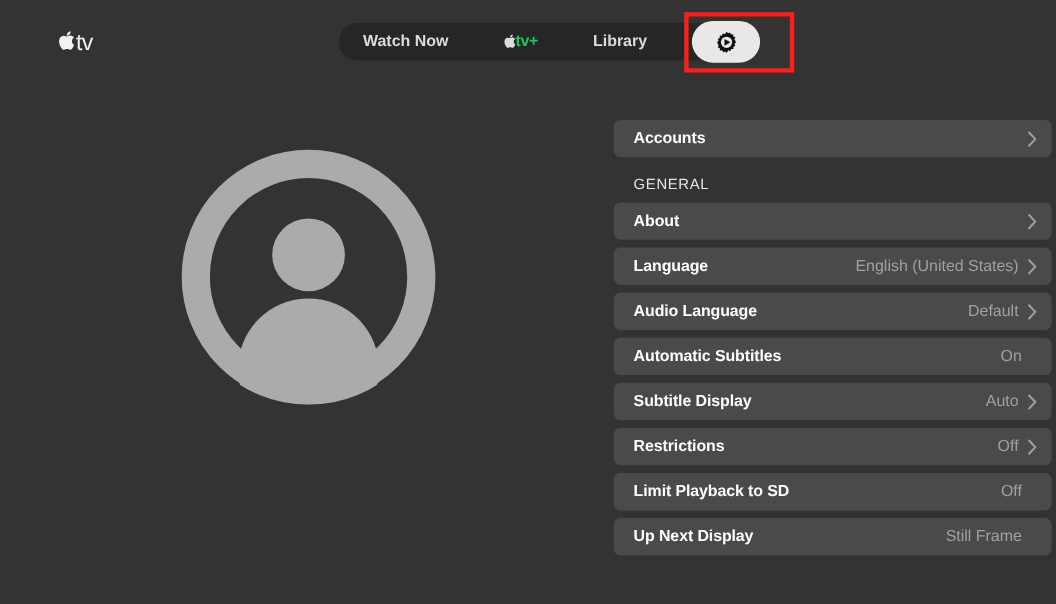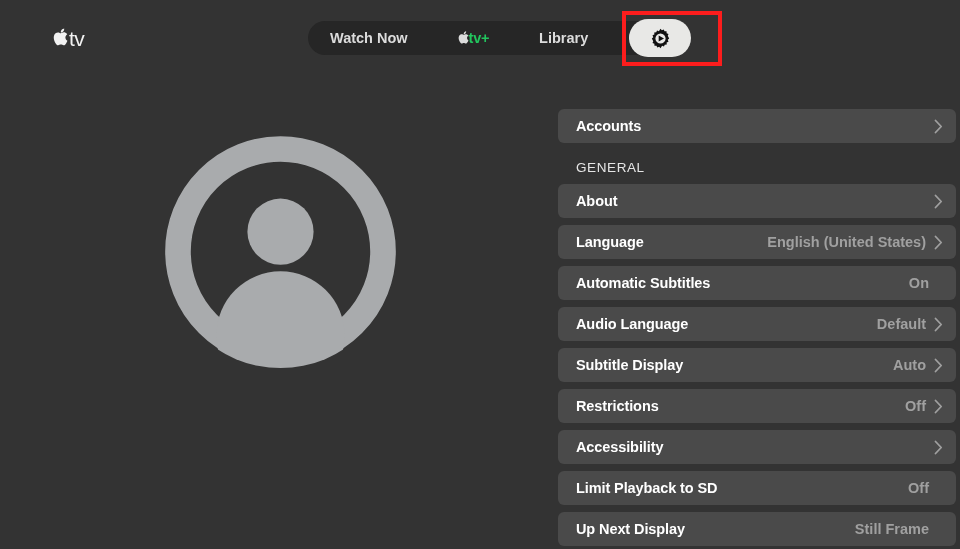--- a/index.html
+++ b/index.html
@@ -173,21 +173,21 @@
 
   .row-right {
     margin-left: auto;
     display: flex;
     align-items: center;
     gap: 8px;
   }
 
   .row-value {
     font-size: 14.5px;
-    font-weight: 700;
+    font-weight: 400;
     color: #a0a0a0;
     white-space: nowrap;
   }
 
   .chevron {
     width: 9px;
     height: 15px;
     display: block;
     flex: 0 0 auto;
   }
@@ -274,56 +274,48 @@
     <div class="setting-row">
       <span class="row-label">Language</span>
       <span class="row-right">
         <span class="row-value">English (United States)</span>
         <svg class="chevron" viewBox="0 0 9 15">
           <polyline points="1.5,1.5 7.2,7.5 1.5,13.5" fill="none" stroke="#a0a0a0" stroke-width="1.8" stroke-linecap="round" stroke-linejoin="round"></polyline>
         </svg>
       </span>
     </div>
     <div class="setting-row">
+      <span class="row-label">Audio Language</span>
+      <span class="row-right">
+        <span class="row-value">Default</span>
+        <svg class="chevron" viewBox="0 0 9 15">
+          <polyline points="1.5,1.5 7.2,7.5 1.5,13.5" fill="none" stroke="#a0a0a0" stroke-width="1.8" stroke-linecap="round" stroke-linejoin="round"></polyline>
+        </svg>
+      </span>
+    </div>
+    <div class="setting-row">
       <span class="row-label">Automatic Subtitles</span>
       <span class="row-right">
         <span class="row-value">On</span>
         <span class="chev-spacer"></span>
       </span>
     </div>
     <div class="setting-row">
-      <span class="row-label">Audio Language</span>
-      <span class="row-right">
-        <span class="row-value">Default</span>
-        <svg class="chevron" viewBox="0 0 9 15">
-          <polyline points="1.5,1.5 7.2,7.5 1.5,13.5" fill="none" stroke="#a0a0a0" stroke-width="1.8" stroke-linecap="round" stroke-linejoin="round"></polyline>
-        </svg>
-      </span>
-    </div>
-    <div class="setting-row">
       <span class="row-label">Subtitle Display</span>
       <span class="row-right">
         <span class="row-value">Auto</span>
         <svg class="chevron" viewBox="0 0 9 15">
           <polyline points="1.5,1.5 7.2,7.5 1.5,13.5" fill="none" stroke="#a0a0a0" stroke-width="1.8" stroke-linecap="round" stroke-linejoin="round"></polyline>
         </svg>
       </span>
     </div>
     <div class="setting-row">
       <span class="row-label">Restrictions</span>
       <span class="row-right">
         <span class="row-value">Off</span>
-        <svg class="chevron" viewBox="0 0 9 15">
-          <polyline points="1.5,1.5 7.2,7.5 1.5,13.5" fill="none" stroke="#a0a0a0" stroke-width="1.8" stroke-linecap="round" stroke-linejoin="round"></polyline>
-        </svg>
-      </span>
-    </div>
-    <div class="setting-row">
-      <span class="row-label">Accessibility</span>
-      <span class="row-right">
         <svg class="chevron" viewBox="0 0 9 15">
           <polyline points="1.5,1.5 7.2,7.5 1.5,13.5" fill="none" stroke="#a0a0a0" stroke-width="1.8" stroke-linecap="round" stroke-linejoin="round"></polyline>
         </svg>
       </span>
     </div>
     <div class="setting-row">
       <span class="row-label">Limit Playback to SD</span>
       <span class="row-right">
         <span class="row-value">Off</span>
         <span class="chev-spacer"></span>

